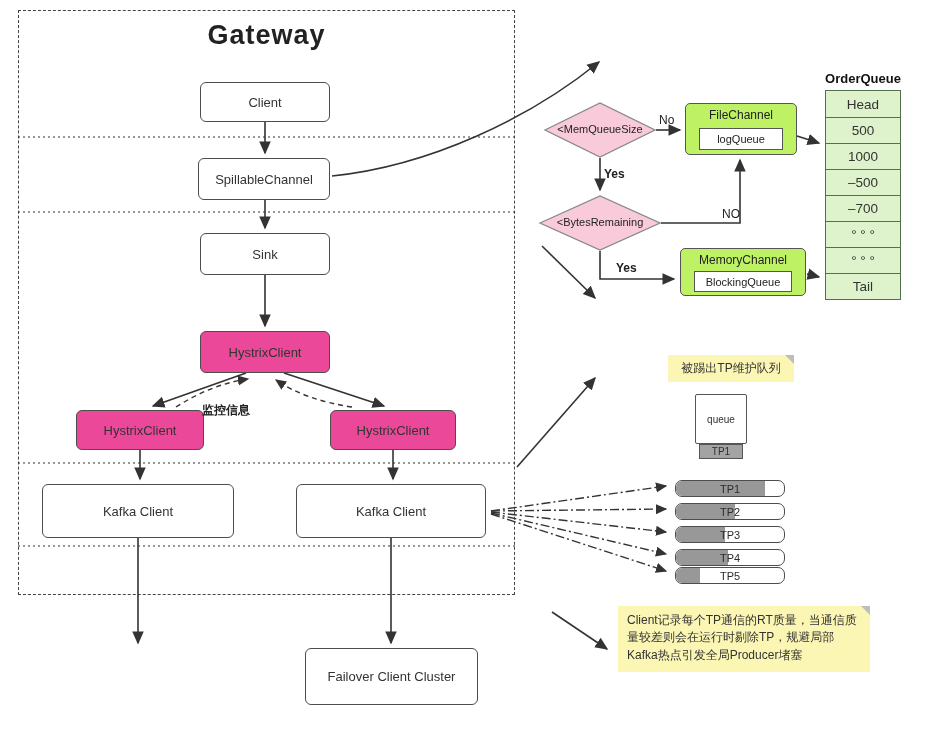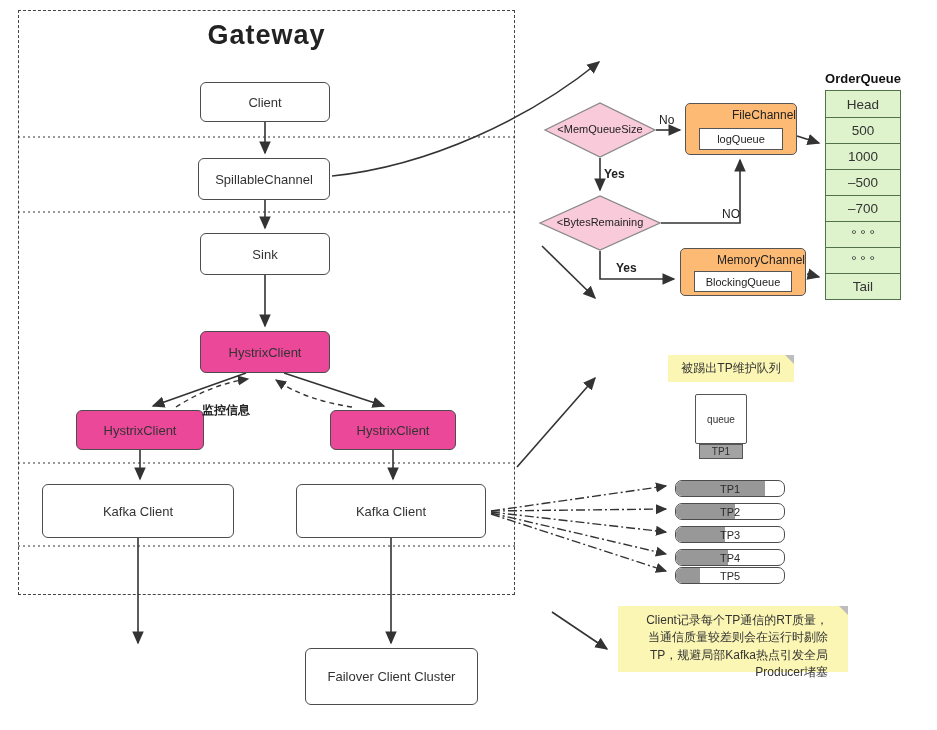--- a/index.html
+++ b/index.html
@@ -7,34 +7,34 @@
   body{font-family:"Liberation Sans",sans-serif;color:#333}
   #stage{position:relative;width:937px;height:730px;background:#fff;overflow:hidden}
   #connectors{position:absolute;left:0;top:0;z-index:1}
   .gateway{position:absolute;left:18px;top:10px;width:497px;height:585px;border:1.6px dashed #444;z-index:0;background:#fff}
   .gateway-title{position:absolute;left:18px;top:20px;width:497px;text-align:center;font-size:27px;font-weight:bold;color:#222;z-index:3;letter-spacing:1px}
   .box{position:absolute;z-index:2;background:#fff;border:1.6px solid #4d4d4d;border-radius:6px;display:flex;align-items:center;justify-content:center;font-size:13px;color:#333;text-align:center}
   .box.gray{background:#ec4899}
   .lbl{position:absolute;z-index:3;font-size:12px;color:#222;white-space:nowrap}
   .bold{font-weight:bold}
   .small{font-size:11px}
-  .channel{position:absolute;z-index:2;border:1.5px solid #555;border-radius:5px;font-size:12px;color:#222;text-align:right;padding-top:4px;background:#fdba74}
+  .channel{position:absolute;z-index:2;border:1.5px solid #555;border-radius:5px;font-size:12px;color:#222;text-align:center;padding-top:4px;background:#bef264}
   .channel .inner{position:absolute;left:50%;transform:translateX(-50%);background:#fff;border:1.2px solid #555;border-radius:0;font-size:11px;display:flex;align-items:center;justify-content:center}
   .oq-title{position:absolute;left:823px;top:71px;width:80px;text-align:center;font-weight:bold;font-size:13px;z-index:2;color:#111}
   .oq-table{position:absolute;left:825px;top:90px;width:76px;z-index:2;border:1.3px solid #51724d;background:#def3cc}
   .oq-row{height:26px;border-top:1.2px solid #51724d;display:flex;align-items:center;justify-content:center;font-size:13.5px;color:#333;background:#def3cc}
   .oq-row:first-child{border-top:none}
   .note{position:absolute;z-index:2;background:#fbf6b4;font-size:12px;color:#333}
   .note .fold{position:absolute;right:0;top:0;width:0;height:0;border-left:9px solid transparent;border-top:9px solid #bdbdbd}
   .queue-box{position:absolute;left:695px;top:394px;width:52px;height:50px;border:1.5px solid #555;background:#fff;z-index:2;display:flex;align-items:center;justify-content:center;font-size:10px;border-radius:2px}
   .queue-tag{position:absolute;left:699px;top:444px;width:44px;height:15px;background:#a3a3a3;border:1px solid #555;z-index:2;display:flex;align-items:center;justify-content:center;font-size:10px;color:#2e2e2e}
   .tp-bar{position:absolute;left:675px;width:110px;height:17px;z-index:2;background:#fff;border:1.5px solid #4d4d4d;border-radius:7px;overflow:hidden}
   .tp-fill{height:100%;background:#989898;border-radius:5px 0 0 5px}
   .tp-label{position:absolute;left:0;top:0;width:100%;height:100%;display:flex;align-items:center;justify-content:center;font-size:11px;color:#2b2b2b}
-  .note-bottom{left:618px;top:606px;width:230px;height:66px;padding:6px 20px;line-height:1.45;text-align:right}
+  .note-bottom{left:618px;top:606px;width:252px;height:66px;padding:6px 9px;line-height:1.45;text-align:left}
   .note-top{left:668px;top:355px;width:126px;height:27px;display:flex;align-items:center;justify-content:center}
 </style>
 </head>
 <body>
 
 <div id="stage">
 
   <svg id="connectors" width="937" height="730" viewBox="0 0 937 730">
     <defs>
       <marker id="ah" viewBox="0 0 10 10" refX="8" refY="5" markerWidth="9" markerHeight="9" orient="auto">

